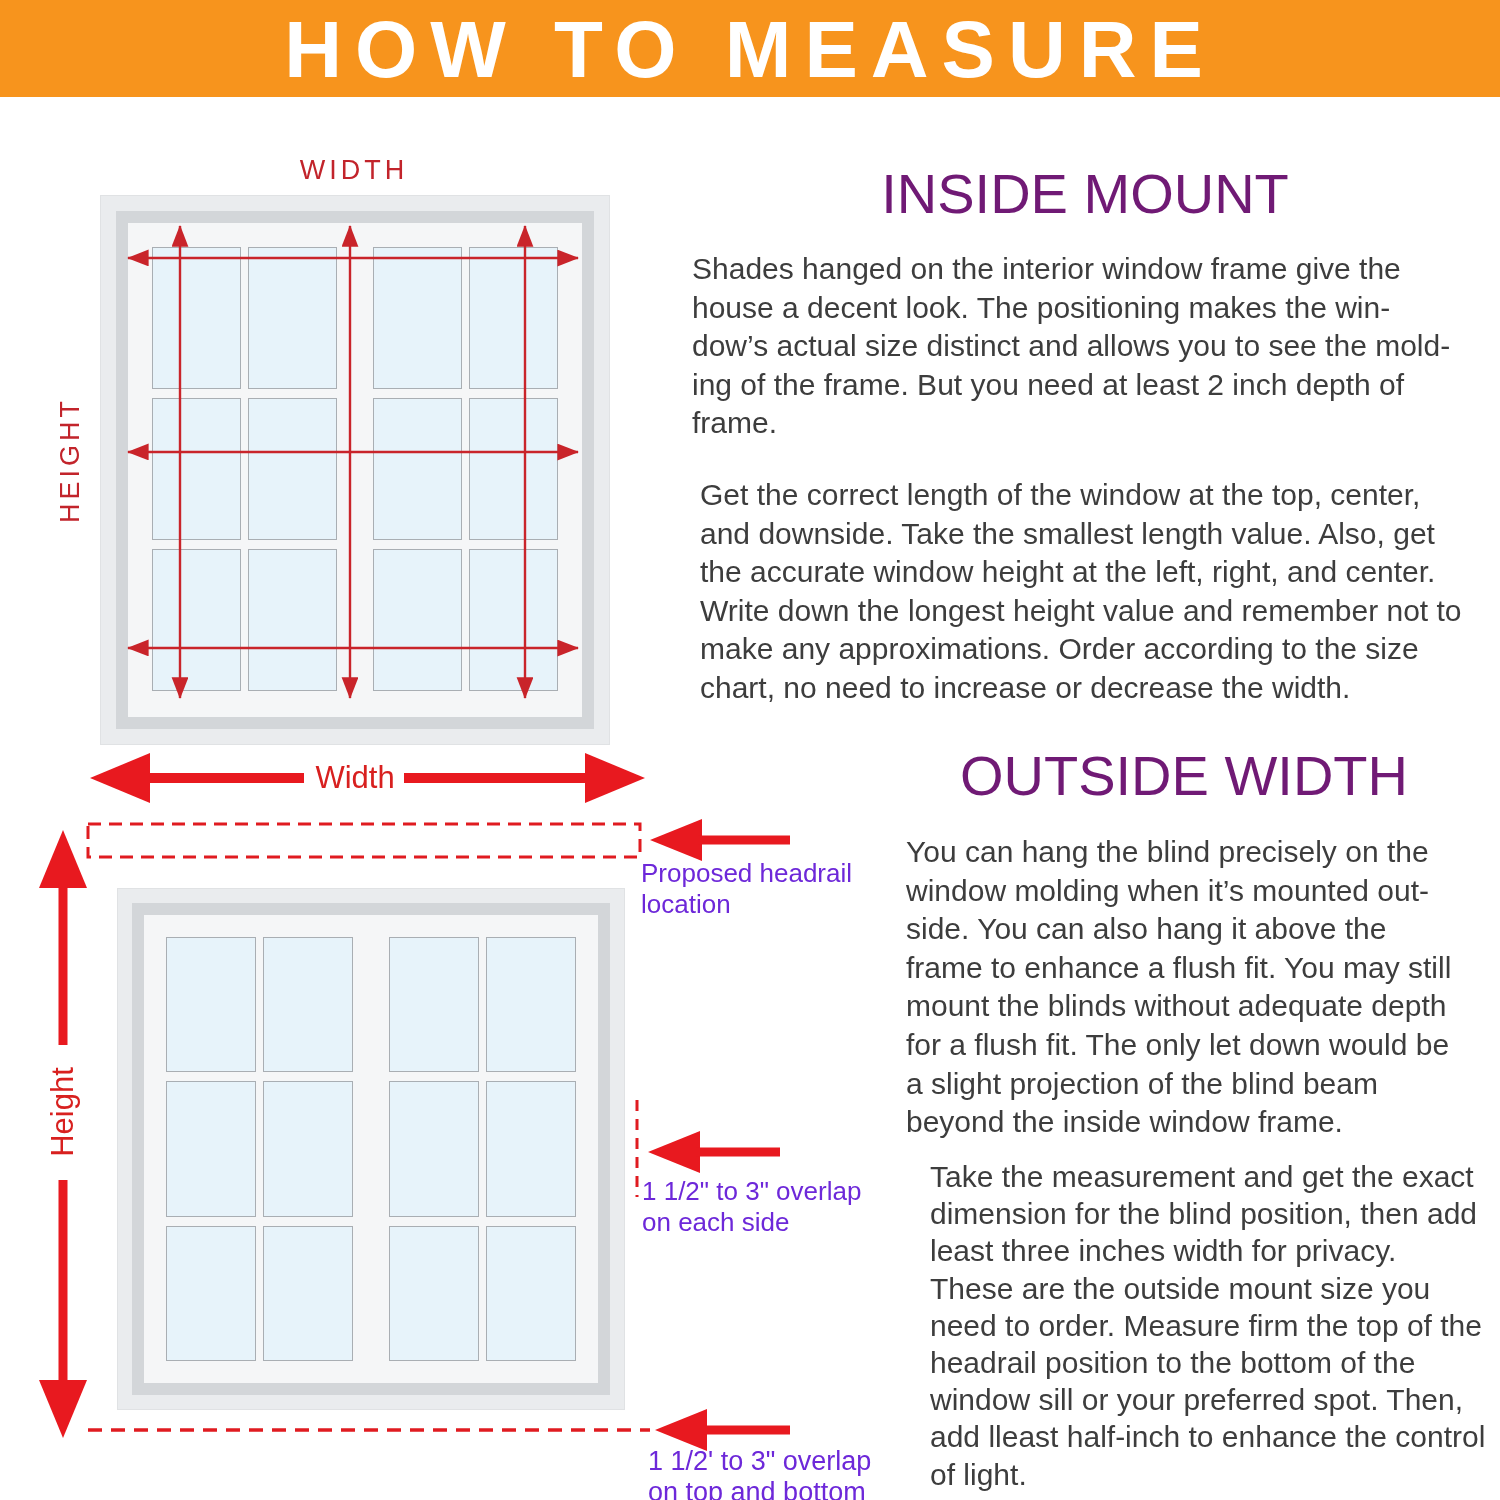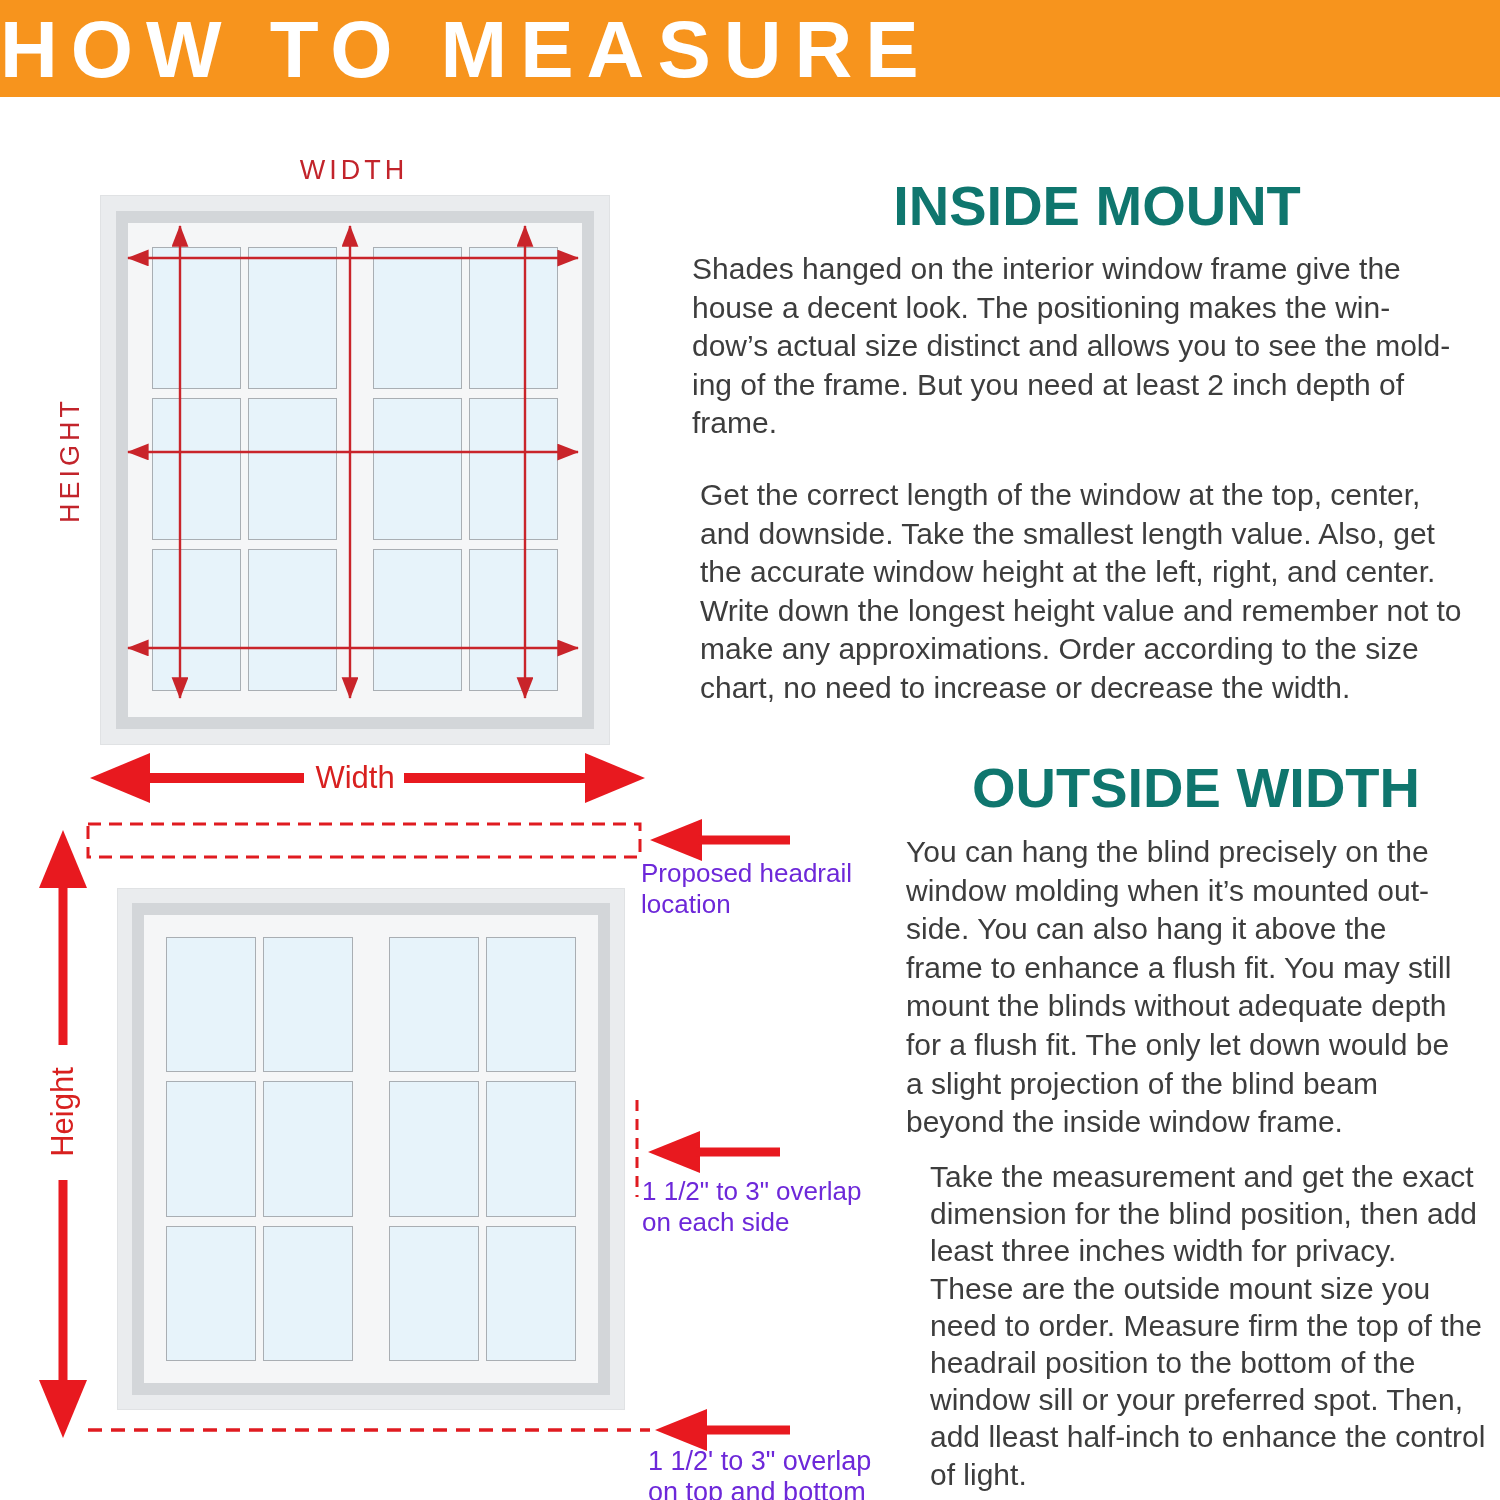--- a/index.html
+++ b/index.html
@@ -4,38 +4,38 @@
 <style>
   html,body{margin:0;padding:0;background:#ffffff;}
   *{box-sizing:border-box;}
   .canvas{
     position:relative;width:1500px;height:1500px;background:#ffffff;overflow:hidden;
     font-family:"Liberation Sans","DejaVu Sans",sans-serif;
   }
   
   .banner{position:absolute;left:0;top:0;width:1500px;height:97px;background:#F7941D;}
   .banner h1{
-    margin:0;height:97px;line-height:99px;color:#ffffff;
+    margin:0;height:97px;line-height:99px;text-align:center;color:#ffffff;
     font-size:80px;font-weight:bold;letter-spacing:13px;white-space:nowrap;
   }
   
   .red-caps{position:absolute;color:#c2242b;font-size:27px;letter-spacing:4px;text-align:center;}
   .v-center{transform:translate(-50%,-50%) rotate(-90deg);white-space:nowrap;}
   .red-note{position:absolute;color:#6d28d9;font-size:26px;line-height:31px;white-space:pre-line;}
   .red-mid{position:absolute;color:#d8201f;font-size:31px;text-align:center;white-space:nowrap;}
   
   .win{position:absolute;background:#eaecee;border:1px solid #e0e2e4;padding:15px;}
   .win-mid{background:#d3d6d9;width:100%;height:100%;padding:12px;}
   .win-in{background:#f5f6f7;width:100%;height:100%;padding:24px 24px 26px 24px;display:flex;gap:36px;}
   .sash{flex:1;display:grid;grid-template-columns:1fr 1fr;grid-template-rows:1fr 1fr 1fr;gap:9px 7px;}
   .pane{background:#e7f3fa;border:1px solid #a9aeb3;}
   
   .overlay{position:absolute;pointer-events:none;}
   
-  .mount-heading{position:absolute;margin:13px;color:#0f766e;font-size:56px;font-weight:bold;text-align:center;white-space:nowrap;}
+  .mount-heading{position:absolute;margin:1px;color:#701a75;font-size:56px;font-weight:normal;text-align:center;white-space:nowrap;}
   .body-text{position:absolute;margin:0;color:#3d3d3d;font-size:30px;line-height:38.6px;white-space:pre-line;}
   .body-text.tight{line-height:37.2px;}
 </style>
 </head>
 <body>
 
 <div class="canvas">
 
   <header class="banner">
     <h1>HOW TO MEASURE</h1>

